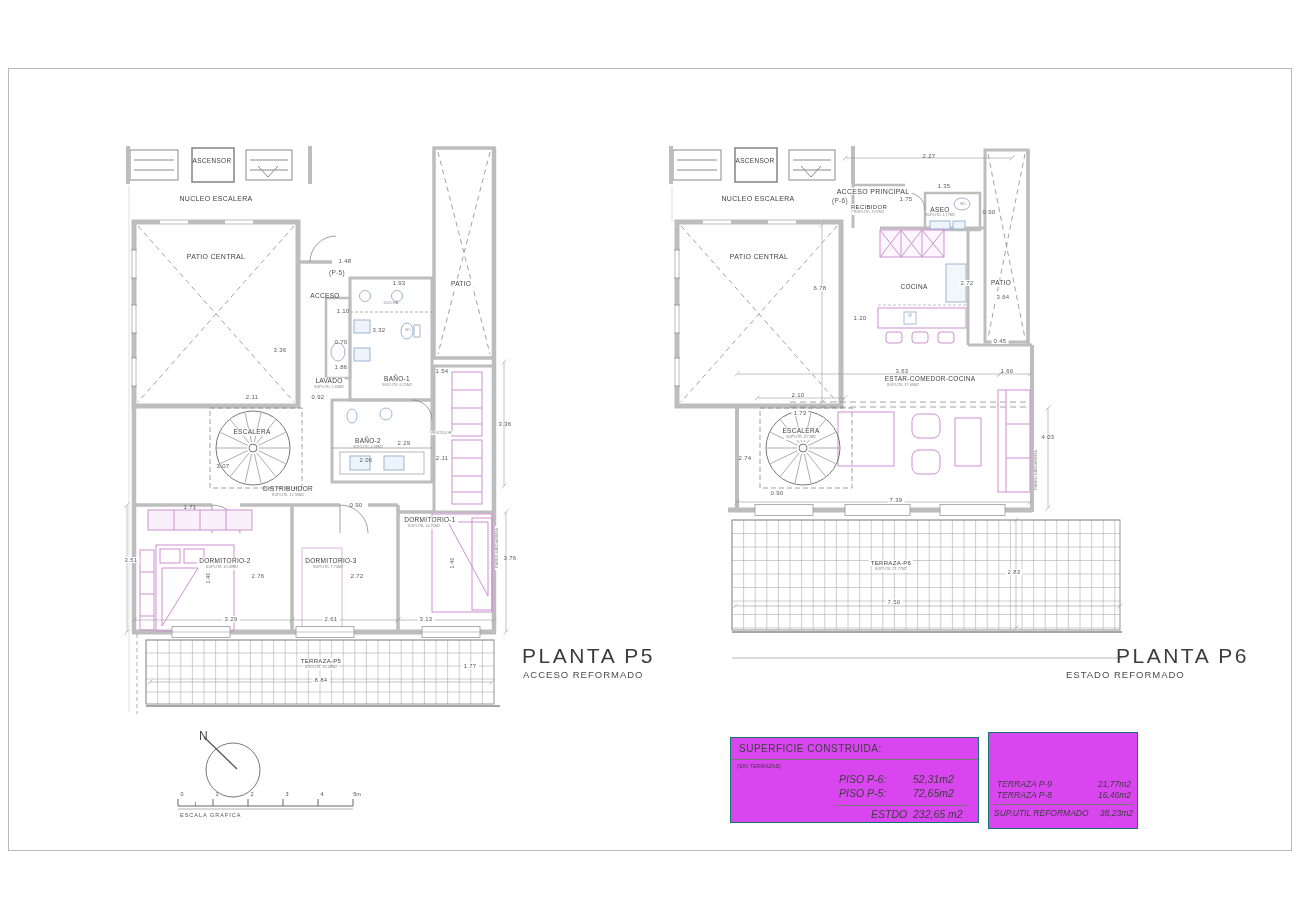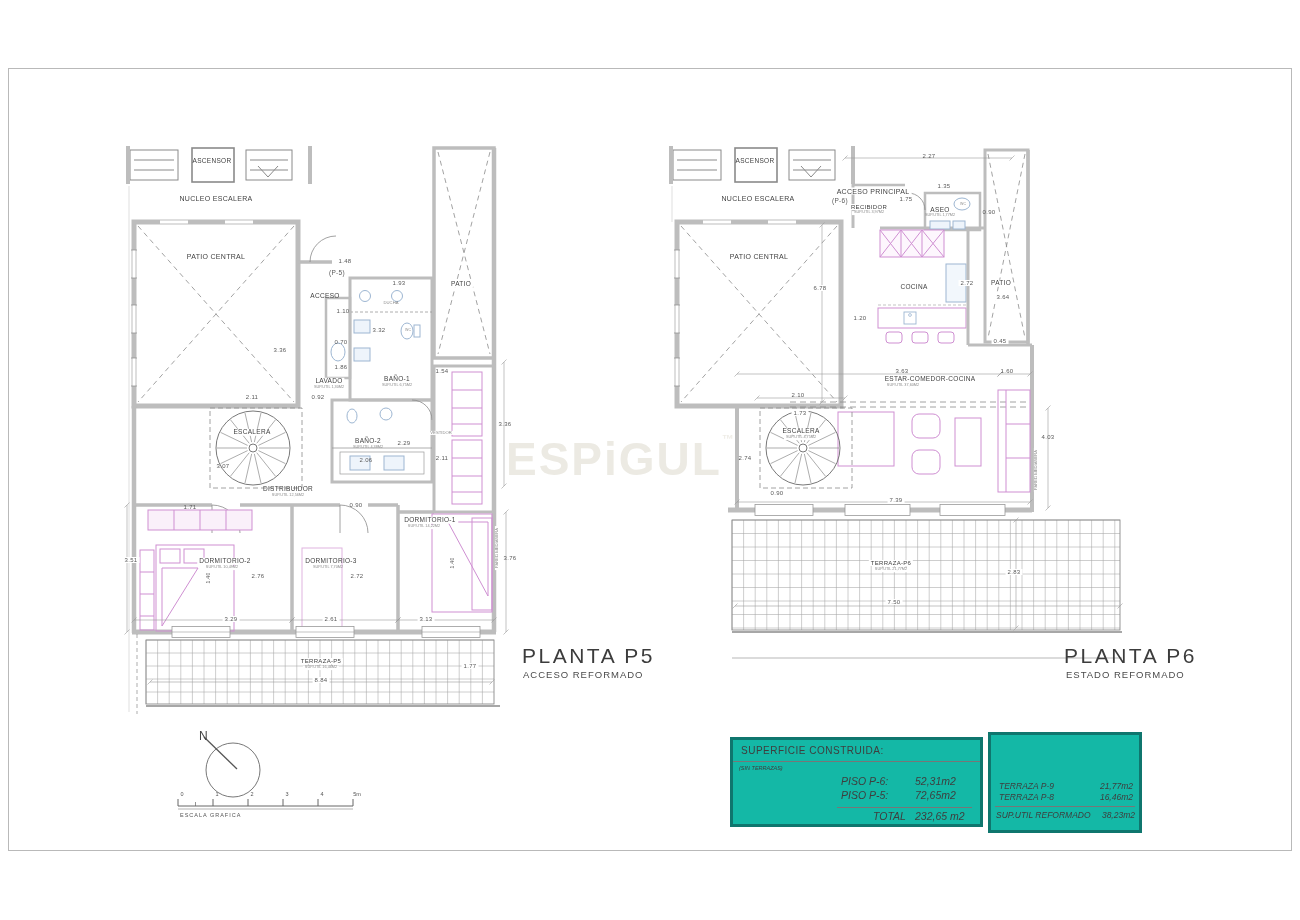--- a/index.html
+++ b/index.html
@@ -11,38 +11,35 @@
   .lbl{position:absolute;transform:translate(-50%,-50%);white-space:nowrap;letter-spacing:.3px;line-height:1;}
   .room{color:#3f3f3f;}
   .dim{color:#5a5a5a;}
   .sub{color:#8a8a8a;letter-spacing:0;}
   .bg{background:#fff;padding:0 2px;}
   .plan-title{position:absolute;color:#3c3c3c;font-size:21px;letter-spacing:2.5px;}
   .plan-sub{position:absolute;color:#4a4a4a;font-size:9.5px;letter-spacing:1px;}
   .watermark{position:absolute;left:506px;top:432px;font-size:46px;font-weight:bold;
     color:#eceae3;letter-spacing:2px;}
   .watermark small{font-size:12px;vertical-align:top;color:#efede7;}
-  .tbl{position:absolute;border:3px solid #0f766e;background:#14b8a6;}
+  .tbl{position:absolute;border:1px solid #0f766e;background:#d946ef;}
   .tbl span{position:absolute;white-space:nowrap;color:#3e3e3e;}
   .t-title{left:8px;top:5px;font-size:10px;letter-spacing:.5px;}
   .t-rule{position:absolute;border-top:1px solid #777;}
   .t-note{left:6px;top:25px;font-size:5.5px;font-style:italic;color:#6a6a6a;}
   .t-it{font-style:italic;font-size:10.5px;}
   .t-it2{font-style:italic;font-size:8.5px;}
   .n-label{position:absolute;font-size:12px;color:#444;}
   .scale-tick{position:absolute;font-size:5.5px;color:#555;transform:translate(-50%,0);}
   .scale-cap{position:absolute;font-size:5.5px;color:#555;letter-spacing:1px;}
 </style>
 </head>
 <body>
 
 <div class="page">
-  <div class="watermark">
-    <span>ESPiGUL</span><small>™</small>
-  </div>
   <div class="frame"></div>
 
   <svg width="1300" height="920" viewBox="0 0 1300 920">
 
     <g stroke="#8a8a8a" stroke-width="1" fill="none">
       <rect x="130" y="150" width="48" height="30"></rect>
       <line x1="134" y1="160" x2="174" y2="160"></line>
         <line x1="134" y1="170" x2="174" y2="170"></line>
       <rect x="192" y="148" width="42" height="34" stroke-width="1.6"></rect>
       <path d="M258,166 L268,177 L278,166"></path>
@@ -581,21 +578,21 @@
       <span class="lbl dim" style="left: 1048px; top: 437px; font-size: 6px;">4.03</span>
       <span class="lbl sub bg" style="left: 1036px; top: 470px; font-size: 4.2px; transform: translate(-50%, -50%) rotate(-90deg);">PARED MEDIANERA</span>
       <span class="lbl room bg" style="left: 891px; top: 563px; font-size: 6px;">TERRAZA-P6</span>
       <span class="lbl sub bg" style="left: 891px; top: 570px; font-size: 3.8px;">SUP.UTIL 21,77M2</span>
       <span class="lbl dim bg" style="left: 1014px; top: 572px; font-size: 6px;">2.83</span>
       <span class="lbl dim bg" style="left: 894px; top: 602px; font-size: 6px;">7.50</span>
     </div>
 
   <div class="plan-title" style="left:522px;top:644px">PLANTA P5</div>
   <div class="plan-sub" style="left:523px;top:669px">ACCESO REFORMADO</div>
-  <div class="plan-title" style="left:1064px;top:644px">PLANTA P6</div>
+  <div class="plan-title" style="left:1116px;top:644px">PLANTA P6</div>
   <div class="plan-sub" style="left:1066px;top:669px">ESTADO REFORMADO</div>
 
   <div class="n-label" style="left:199px;top:729px">N</div>
   <div id="scale-ticks">
       <span class="scale-tick" style="left: 182px; top: 791px;">0</span>
       <span class="scale-tick" style="left: 217px; top: 791px;">1</span>
       <span class="scale-tick" style="left: 252px; top: 791px;">2</span>
       <span class="scale-tick" style="left: 287px; top: 791px;">3</span>
       <span class="scale-tick" style="left: 322px; top: 791px;">4</span>
       <span class="scale-tick" style="left: 357px; top: 791px;">5m</span>
@@ -604,21 +601,21 @@
 
   <div class="tbl" style="left:730px;top:737px;width:247px;height:84px">
     <span class="t-title">SUPERFICIE CONSTRUIDA:</span>
     <div class="t-rule" style="left:0;right:0;top:21px"></div>
     <span class="t-note">(SIN TERRAZAS)</span>
     <span class="t-it" style="left:108px;top:35px">PISO P-6:</span>
     <span class="t-it" style="left:182px;top:35px">52,31m2</span>
     <span class="t-it" style="left:108px;top:49px">PISO P-5:</span>
     <span class="t-it" style="left:182px;top:49px">72,65m2</span>
     <div class="t-rule" style="left:104px;right:8px;top:67px"></div>
-    <span class="t-it" style="left:140px;top:70px">TOTAL</span>
+    <span class="t-it" style="left:140px;top:70px">ESTDO</span>
     <span class="t-it" style="left:182px;top:70px">232,65 m2</span>
   </div>
 
   <div class="tbl" style="left:988px;top:732px;width:148px;height:95px">
     <span class="t-it2" style="left:8px;top:46px">TERRAZA P-9</span>
     <span class="t-it2" style="right:6px;top:46px">21,77m2</span>
     <span class="t-it2" style="left:8px;top:57px">TERRAZA P-8</span>
     <span class="t-it2" style="right:6px;top:57px">16,46m2</span>
     <div class="t-rule" style="left:4px;right:4px;top:71px"></div>
     <span class="t-it2" style="left:5px;top:75px">SUP.UTIL REFORMADO</span>

